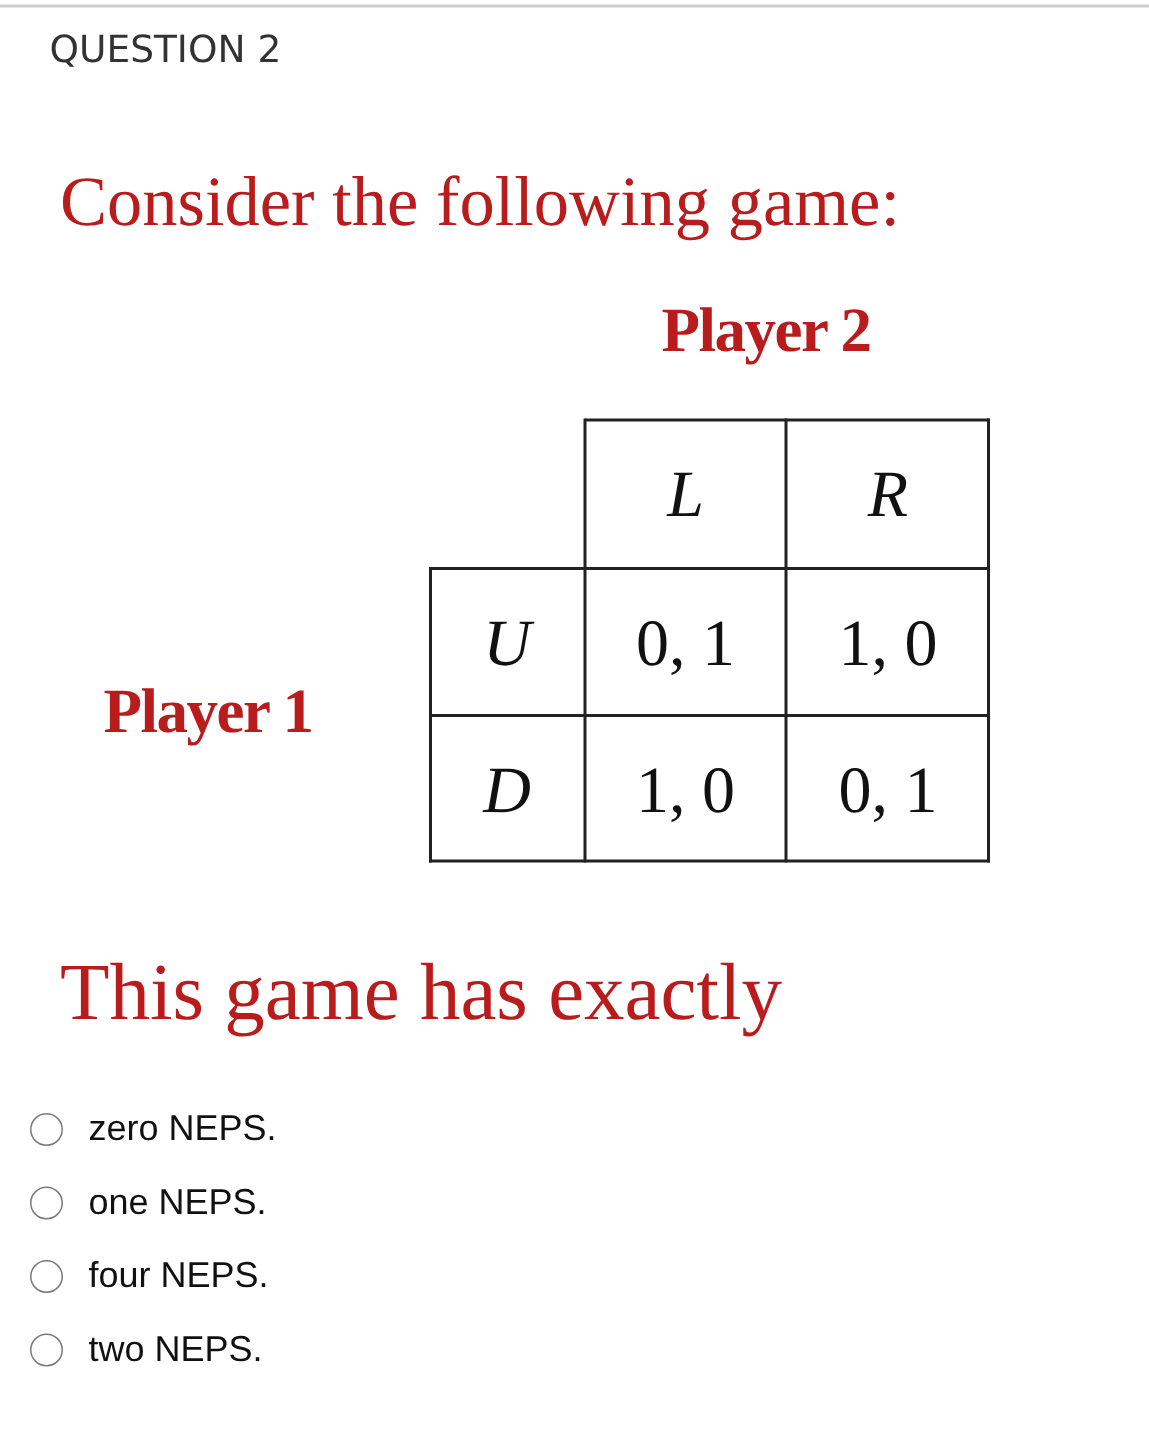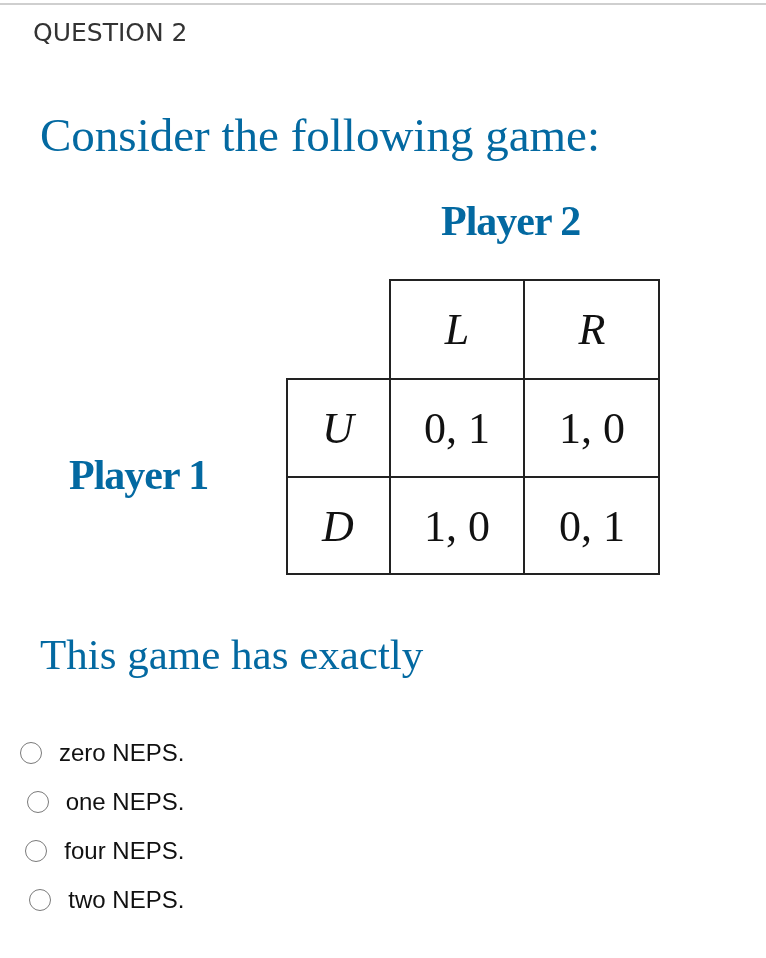--- a/index.html
+++ b/index.html
@@ -27,21 +27,21 @@
       top: 18px;
       font-family: "DejaVu Sans", sans-serif;
       font-weight: normal;
       font-size: 25px;
       color: #333333;
       letter-spacing: 0px;
     }
     .prompt {
       position: absolute;
       font-family: "Liberation Serif", "DejaVu Serif", serif;
-      color: #0369a1;
+      color: #b91c1c;
     }
     .prompt-intro {
       left: 40px;
       top: 108px;
       font-size: 47px;
     }
     .player2-label {
       left: 441px;
       top: 197px;
       font-size: 42px;
@@ -51,21 +51,21 @@
     .player1-label {
       left: 69px;
       top: 451px;
       font-size: 42px;
       font-weight: bold;
       letter-spacing: -1px;
     }
     .prompt-tail {
       left: 40px;
       top: 630px;
-      font-size: 43px;
+      font-size: 54px;
     }
     
     .matrix {
       position: absolute;
       left: 286px;
       top: 279px;
       width: 374px;
       height: 296px;
     }
     .cell {
@@ -87,21 +87,20 @@
     .options {
       position: absolute;
       left: 20px;
       top: 728px;
     }
     .option {
       display: flex;
       align-items: center;
       height: 49px;
       cursor: pointer;
-      justify-content: flex-end;
     }
     .radio {
       width: 22px;
       height: 22px;
       border: 1.5px solid #7a7a7a;
       border-radius: 50%;
       box-sizing: border-box;
       background: #ffffff;
       margin-right: 17px;
       flex-shrink: 0;

